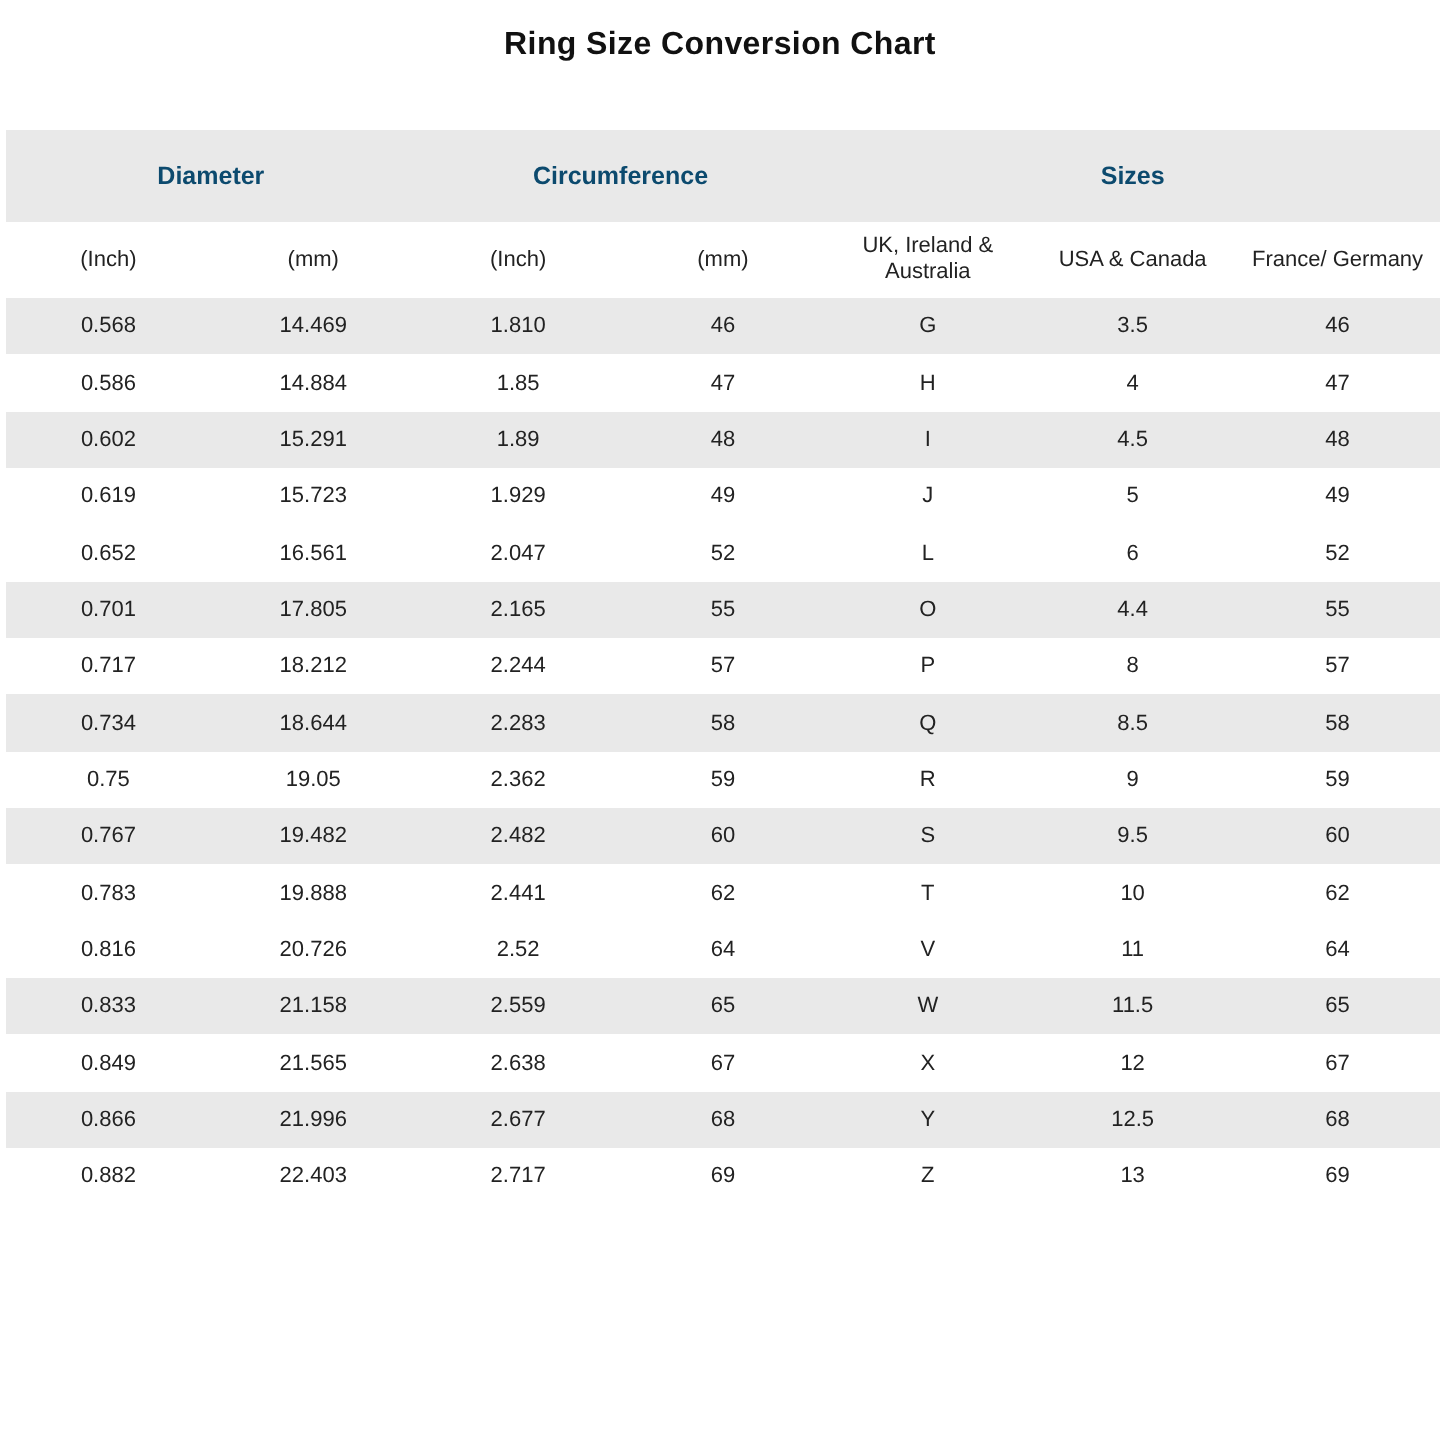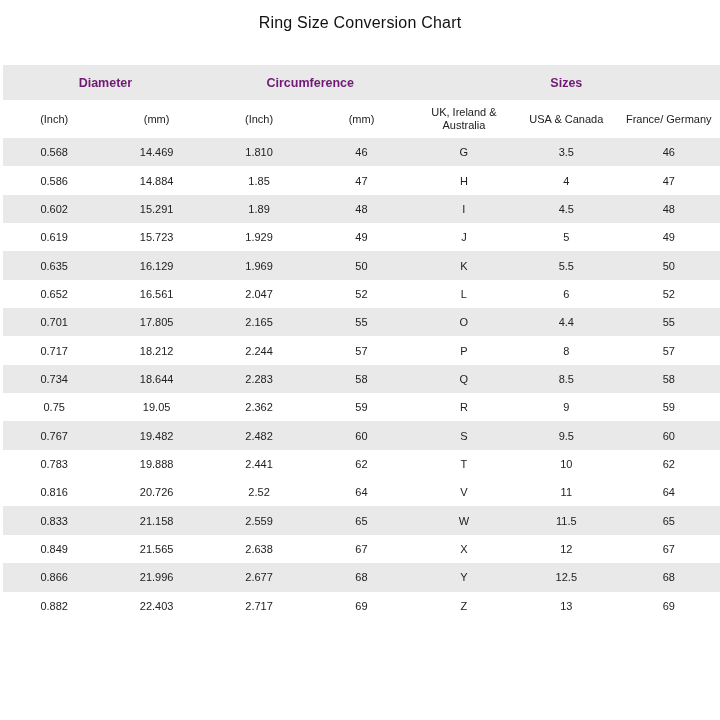--- a/index.html
+++ b/index.html
@@ -10,21 +10,21 @@
     color: #1c1c1c;
   }
   body {
     width: 720px;
     height: 720px;
     overflow: hidden;
   }
   .page-title {
     text-align: center;
     font-size: 16px;
-    font-weight: normal;
+    font-weight: bold;
     color: #111111;
     padding-top: 14px;
     line-height: 18px;
     letter-spacing: 0.2px;
   }
   table.conv-table {
     border-collapse: collapse;
     table-layout: fixed;
     width: 717px;
     margin-left: 3px;
@@ -34,22 +34,22 @@
     font-weight: normal;
     text-align: center;
     vertical-align: middle;
     padding: 0 4px;
     overflow: hidden;
   }
   tr.group-header th {
     background: #e9e9e9;
     font-weight: bold;
     font-size: 12.5px;
-    height: 35px;
-    color: #701a75;
+    height: 46px;
+    color: #0c4a6e;
   }
   tr.sub-header th {
     background: #ffffff;
     font-size: 11px;
     height: 38px;
     line-height: 13px;
     color: #222222;
   }
   tr.data-row td {
     font-size: 11px;
@@ -111,29 +111,20 @@
       </tr>
       <tr class="data-row plain">
         <td>0.619</td>
         <td>15.723</td>
         <td>1.929</td>
         <td>49</td>
         <td>J</td>
         <td>5</td>
         <td>49</td>
       </tr>
-      <tr class="data-row shade">
-        <td>0.635</td>
-        <td>16.129</td>
-        <td>1.969</td>
-        <td>50</td>
-        <td>K</td>
-        <td>5.5</td>
-        <td>50</td>
-      </tr>
       <tr class="data-row plain">
         <td>0.652</td>
         <td>16.561</td>
         <td>2.047</td>
         <td>52</td>
         <td>L</td>
         <td>6</td>
         <td>52</td>
       </tr>
       <tr class="data-row shade">

